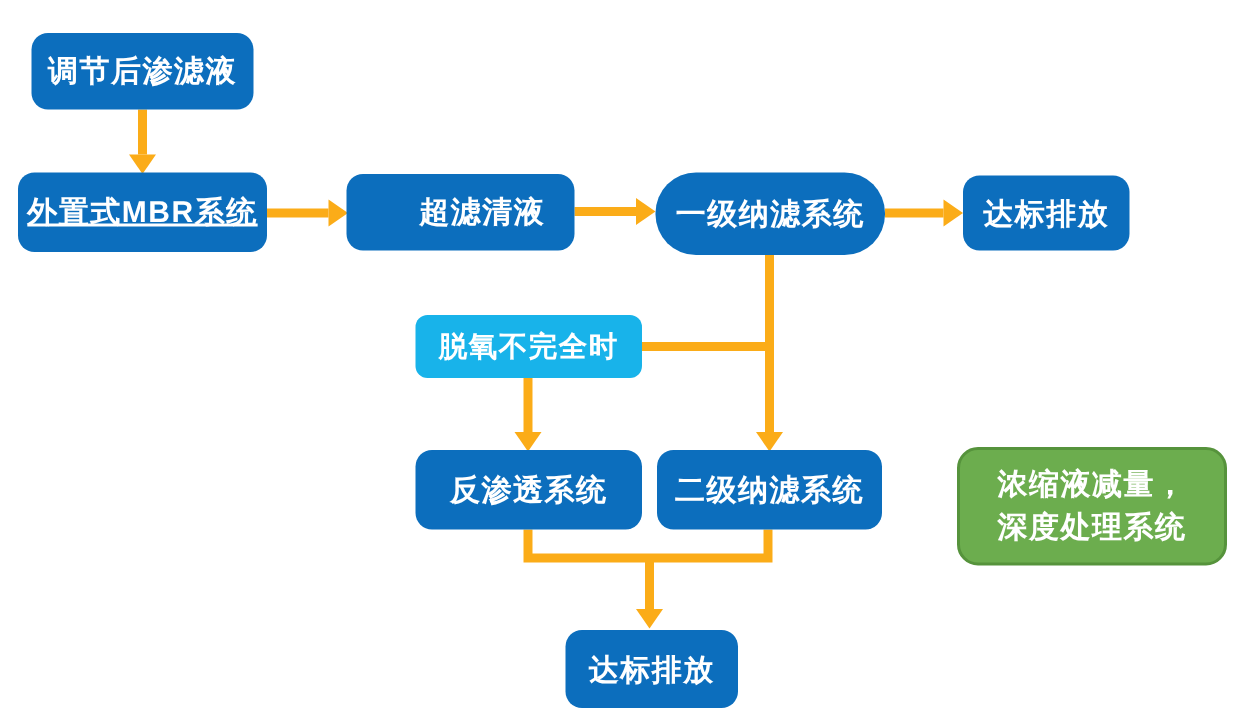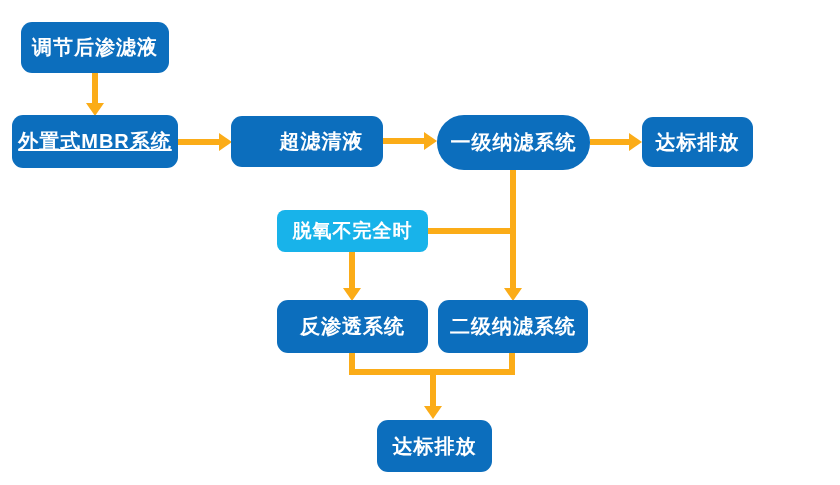--- a/index.html
+++ b/index.html
@@ -135,18 +135,24 @@
   </div>
 
   <div id="n-ro" class="node primary">
     <span>反渗透系统</span>
   </div>
 
   <div id="n-nf2" class="node primary">
     <span>二级纳滤系统</span>
   </div>
 
+  <div id="n-green" class="node success">
+    <span class="lines">
+      <span>浓缩液减量，</span>
+      <span>深度处理系统</span>
+    </span>
+  </div>
 
   <div id="n-discharge2" class="node primary">
     <span>达标排放</span>
   </div>
 
 </div>
 
 </body></html>

